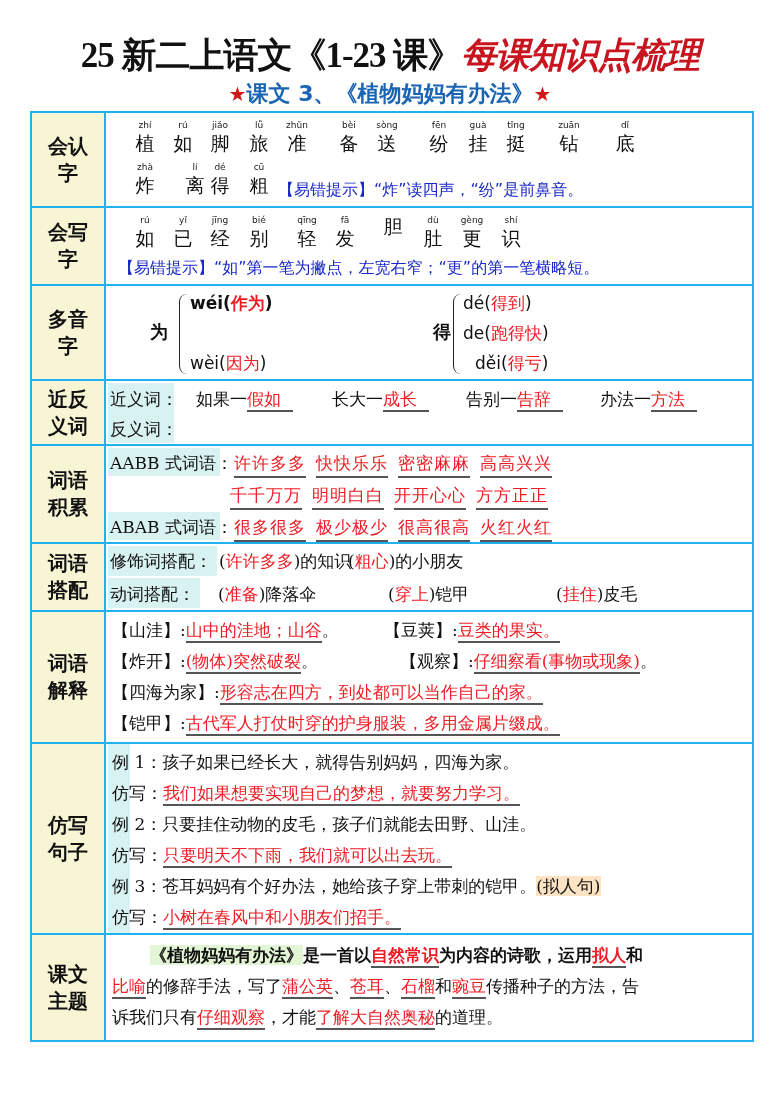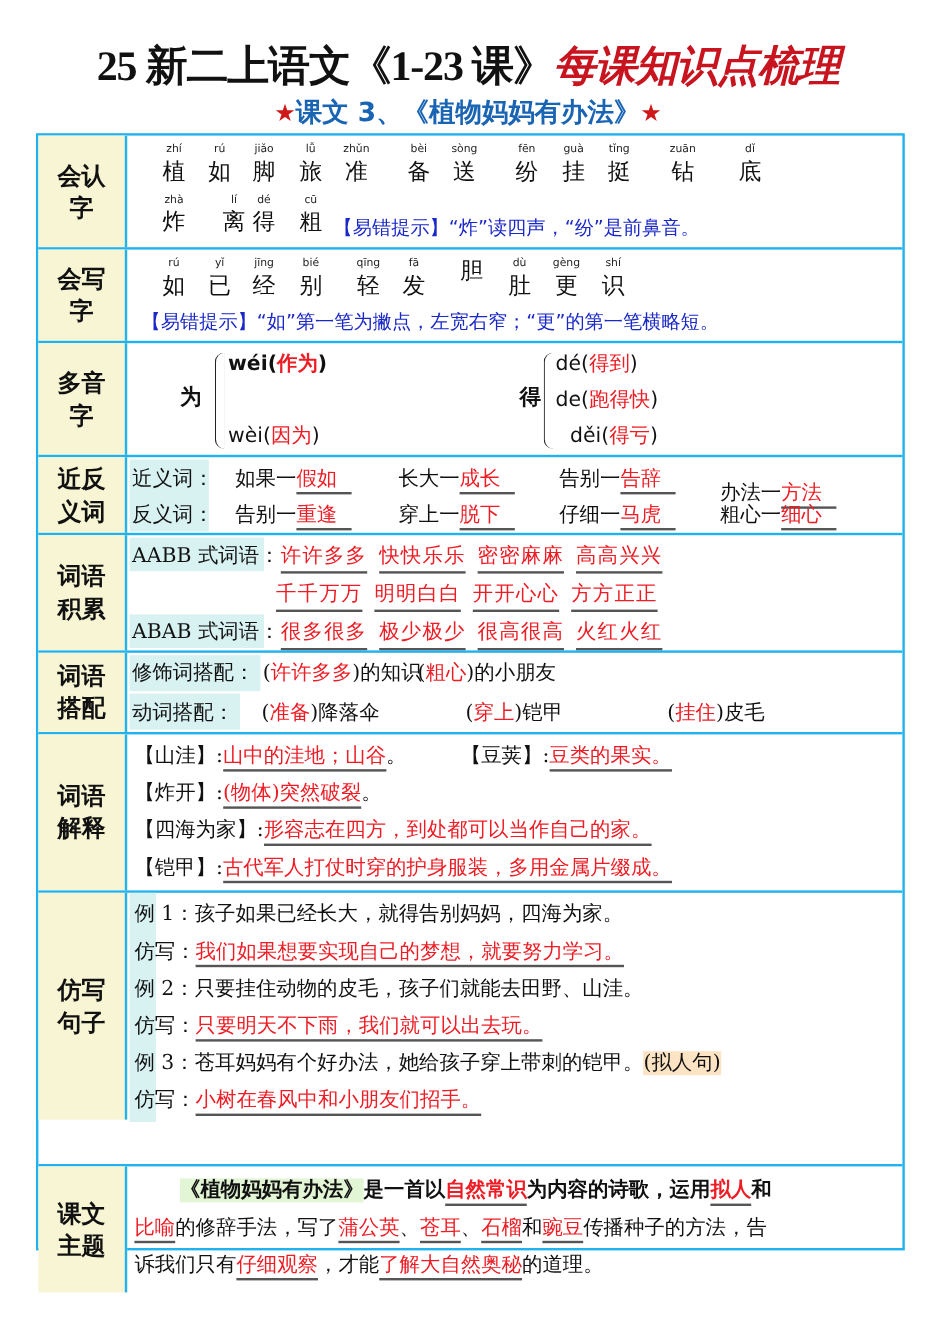--- a/index.html
+++ b/index.html
@@ -228,27 +228,21 @@
         </div>
       </div>
     <div class="content">
       <div class="line hl" style="left:0;top:2px;height:60px;width:66px;"></div>
       <div class="line" style="left:2px;top:6px;">近义词：</div>
       <div class="line" style="left:2px;top:36px;">反义词：</div>
       <div id="synrow" style="position:absolute;left:0;top:6px;width:100%;height:26px;">
           <div class="line" style="left: 88px; top: 0px;"><span>如果一</span><span class="red u" style="padding-right: 12px;">假如</span></div>
           <div class="line" style="left: 224px; top: 0px;"><span>长大一</span><span class="red u" style="padding-right: 12px;">成长</span></div>
           <div class="line" style="left: 358px; top: 0px;"><span>告别一</span><span class="red u" style="padding-right: 12px;">告辞</span></div>
-          <div class="line" style="left: 492px; top: 0px; margin-top: 12px;"><span>办法一</span><span class="red u" style="padding-right: 12px;">方法</span></div>
-        </div>
-      <div id="antrow" style="position:absolute;left:0;top:36px;width:100%;height:26px;">
-          <div class="line" style="left: 88px; top: 0px;"><span>告别一</span><span class="red u" style="padding-right: 12px;">重逢</span></div>
-          <div class="line" style="left: 224px; top: 0px;"><span>穿上一</span><span class="red u" style="padding-right: 12px;">脱下</span></div>
-          <div class="line" style="left: 358px; top: 0px;"><span>仔细一</span><span class="red u" style="padding-right: 12px;">马虎</span></div>
-          <div class="line" style="left: 492px; top: 0px;"><span>粗心一</span><span class="red u" style="padding-right: 12px;">细心</span></div>
+          <div class="line" style="left: 492px; top: 0px;"><span>办法一</span><span class="red u" style="padding-right: 12px;">方法</span></div>
         </div>
     </div>
   </div>
 
   <div class="row" style="top:331px;height:98px;">
     <div class="label">
         <div>
           <div>词语</div>
           <div>积累</div>
         </div>
@@ -303,20 +297,21 @@
     <div class="label">
         <div>
           <div>词语</div>
           <div>解释</div>
         </div>
       </div>
     <div class="content">
       <div class="line" style="left:4px;top:6px;"><span>【山洼】</span>:<span class="red u">山中的洼地；山谷</span><span>。</span></div>
       <div class="line" style="left:276px;top:6px;"><span>【豆荚】</span>:<span class="red u">豆类的果实。</span></div>
       <div class="line" style="left:4px;top:37px;"><span>【炸开】</span>:<span class="red u">(物体)突然破裂</span><span>。</span></div>
+      <div class="line" style="left:292px;top:37px;"><span>【观察】</span>:<span class="red u">仔细察看(事物或现象)</span><span>。</span></div>
       <div class="line" style="left:4px;top:68px;"><span>【四海为家】</span>:<span class="red u">形容志在四方，到处都可以当作自己的家。</span></div>
       <div class="line" style="left:4px;top:99px;"><span>【铠甲】</span>:<span class="red u">古代军人打仗时穿的护身服装，多用金属片缀成。</span></div>
     </div>
   </div>
 
   <div class="row" style="top:629px;height:191px;">
     <div class="label">
         <div>
           <div>仿写</div>
           <div>句子</div>
@@ -326,21 +321,21 @@
       <div class="line hl" style="left:0;top:0;width:22px;height:191px;"></div>
       <div class="line" style="left:4px;top:6px;"><span>例 1：</span><span>孩子如果已经长大，就得告别妈妈，四海为家。</span></div>
       <div class="line" style="left:4px;top:37px;"><span>仿写：</span><span class="red u">我们如果想要实现自己的梦想，就要努力学习。</span></div>
       <div class="line" style="left:4px;top:68px;"><span>例 2：</span><span>只要挂住动物的皮毛，孩子们就能去田野、山洼。</span></div>
       <div class="line" style="left:4px;top:99px;"><span>仿写：</span><span class="red u">只要明天不下雨，我们就可以出去玩。</span></div>
       <div class="line" style="left:4px;top:130px;"><span>例 3：</span><span>苍耳妈妈有个好办法，她给孩子穿上带刺的铠甲。</span><span style="background:#fbe3c4;">(拟人句)</span></div>
       <div class="line" style="left:4px;top:161px;"><span>仿写：</span><span class="red u">小树在春风中和小朋友们招手。</span></div>
     </div>
   </div>
 
-  <div class="row" style="top:820px;height:107px;margin-top:37px;">
+  <div class="row" style="top:820px;height:107px;">
     <div class="label">
         <div>
           <div>课文</div>
           <div>主题</div>
         </div>
       </div>
     <div class="content">
       <div class="line" style="left:42px;top:8px;font-weight:bold;"><span style="background:#e2f5d4;">《植物妈妈有办法》</span><span>是一首以</span><span class="red u">自然常识</span><span>为内容的诗歌，运用</span><span class="red u">拟人</span><span>和</span></div>
       <div class="line" style="left:4px;top:39px;"><span class="red u">比喻</span><span>的修辞手法，写了</span><span class="red u">蒲公英</span><span>、</span><span class="red u">苍耳</span><span>、</span><span class="red u">石榴</span><span>和</span><span class="red u">豌豆</span><span>传播种子的方法，告</span></div>
       <div class="line" style="left:4px;top:70px;"><span>诉我们只有</span><span class="red u">仔细观察</span><span>，才能</span><span class="red u">了解大自然奥秘</span><span>的道理。</span></div>

